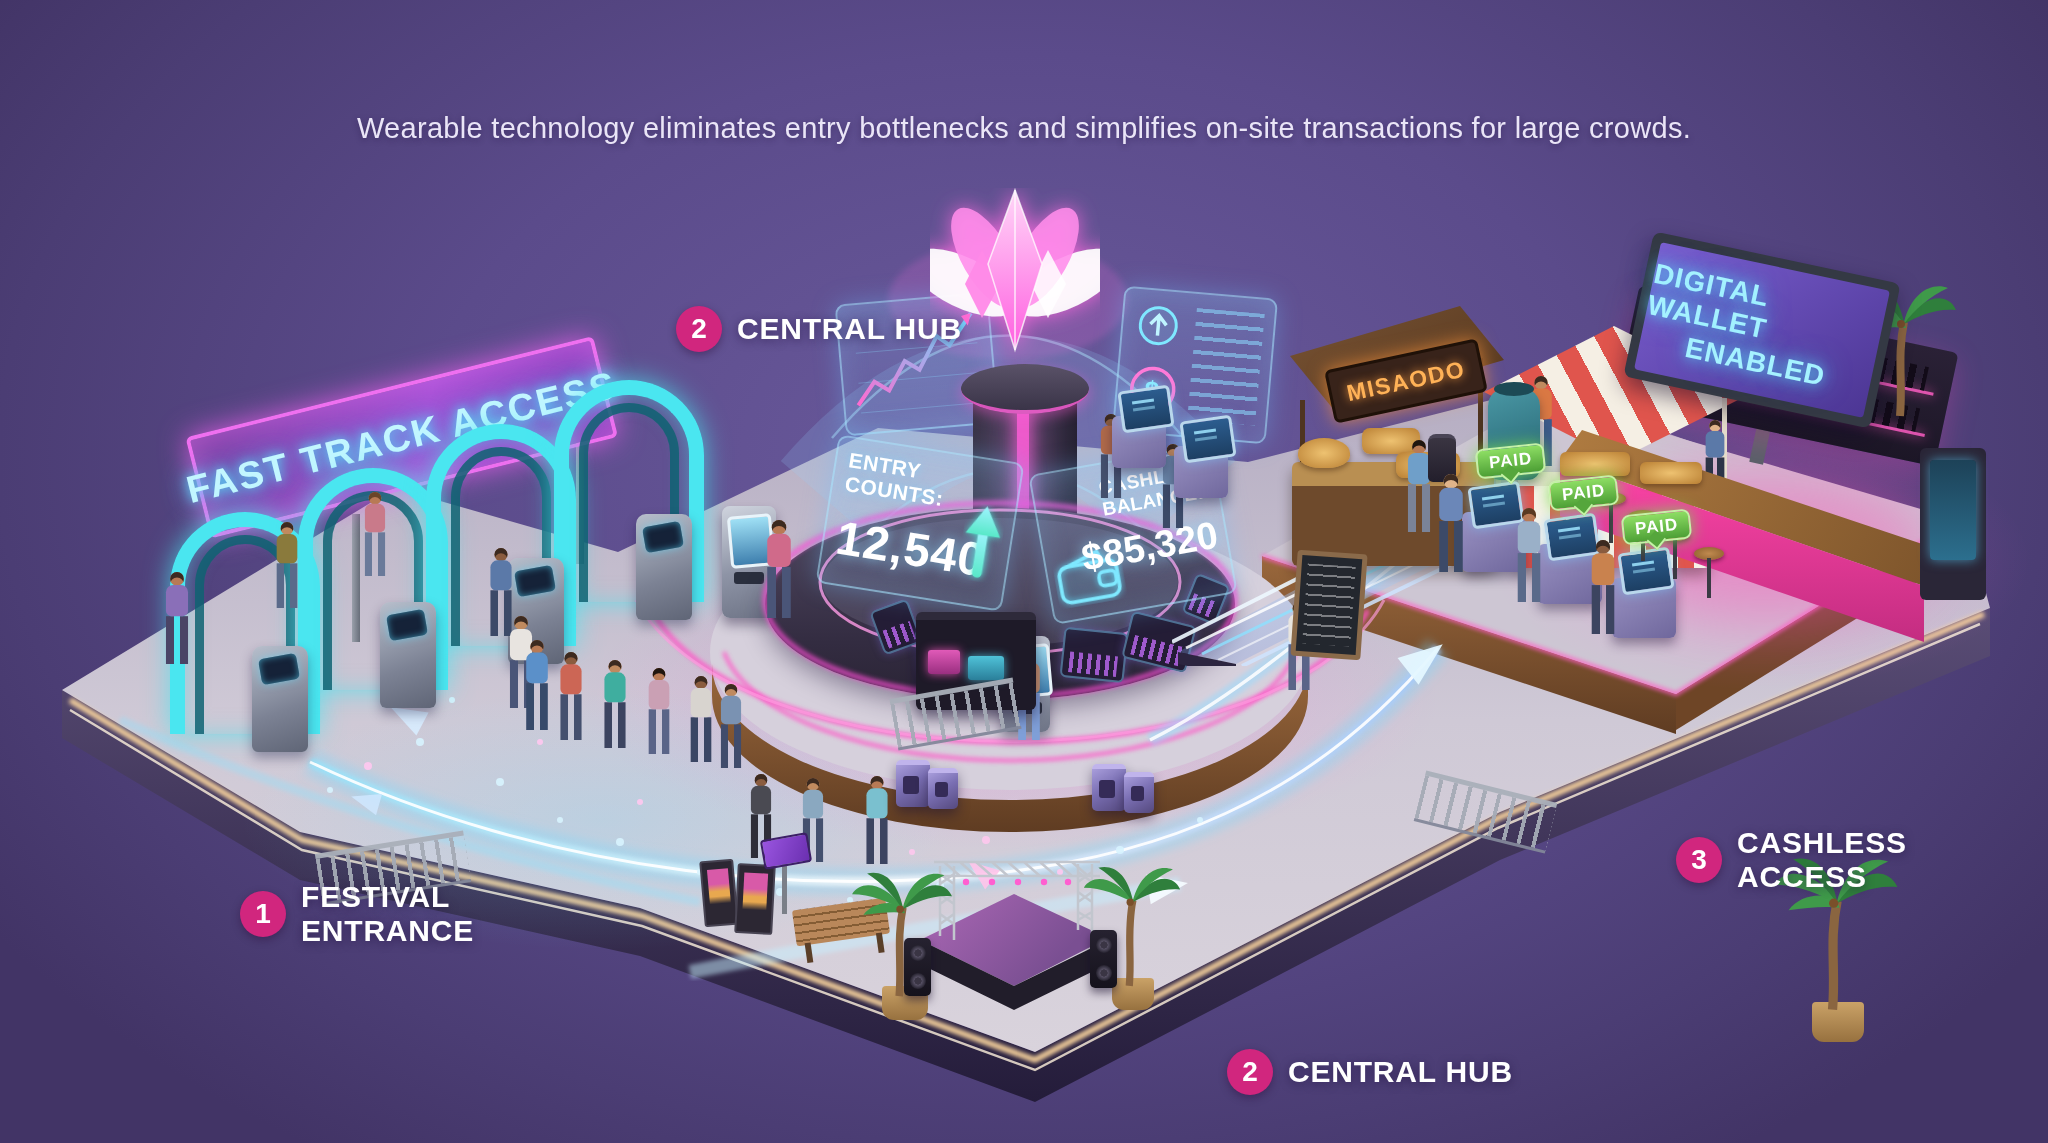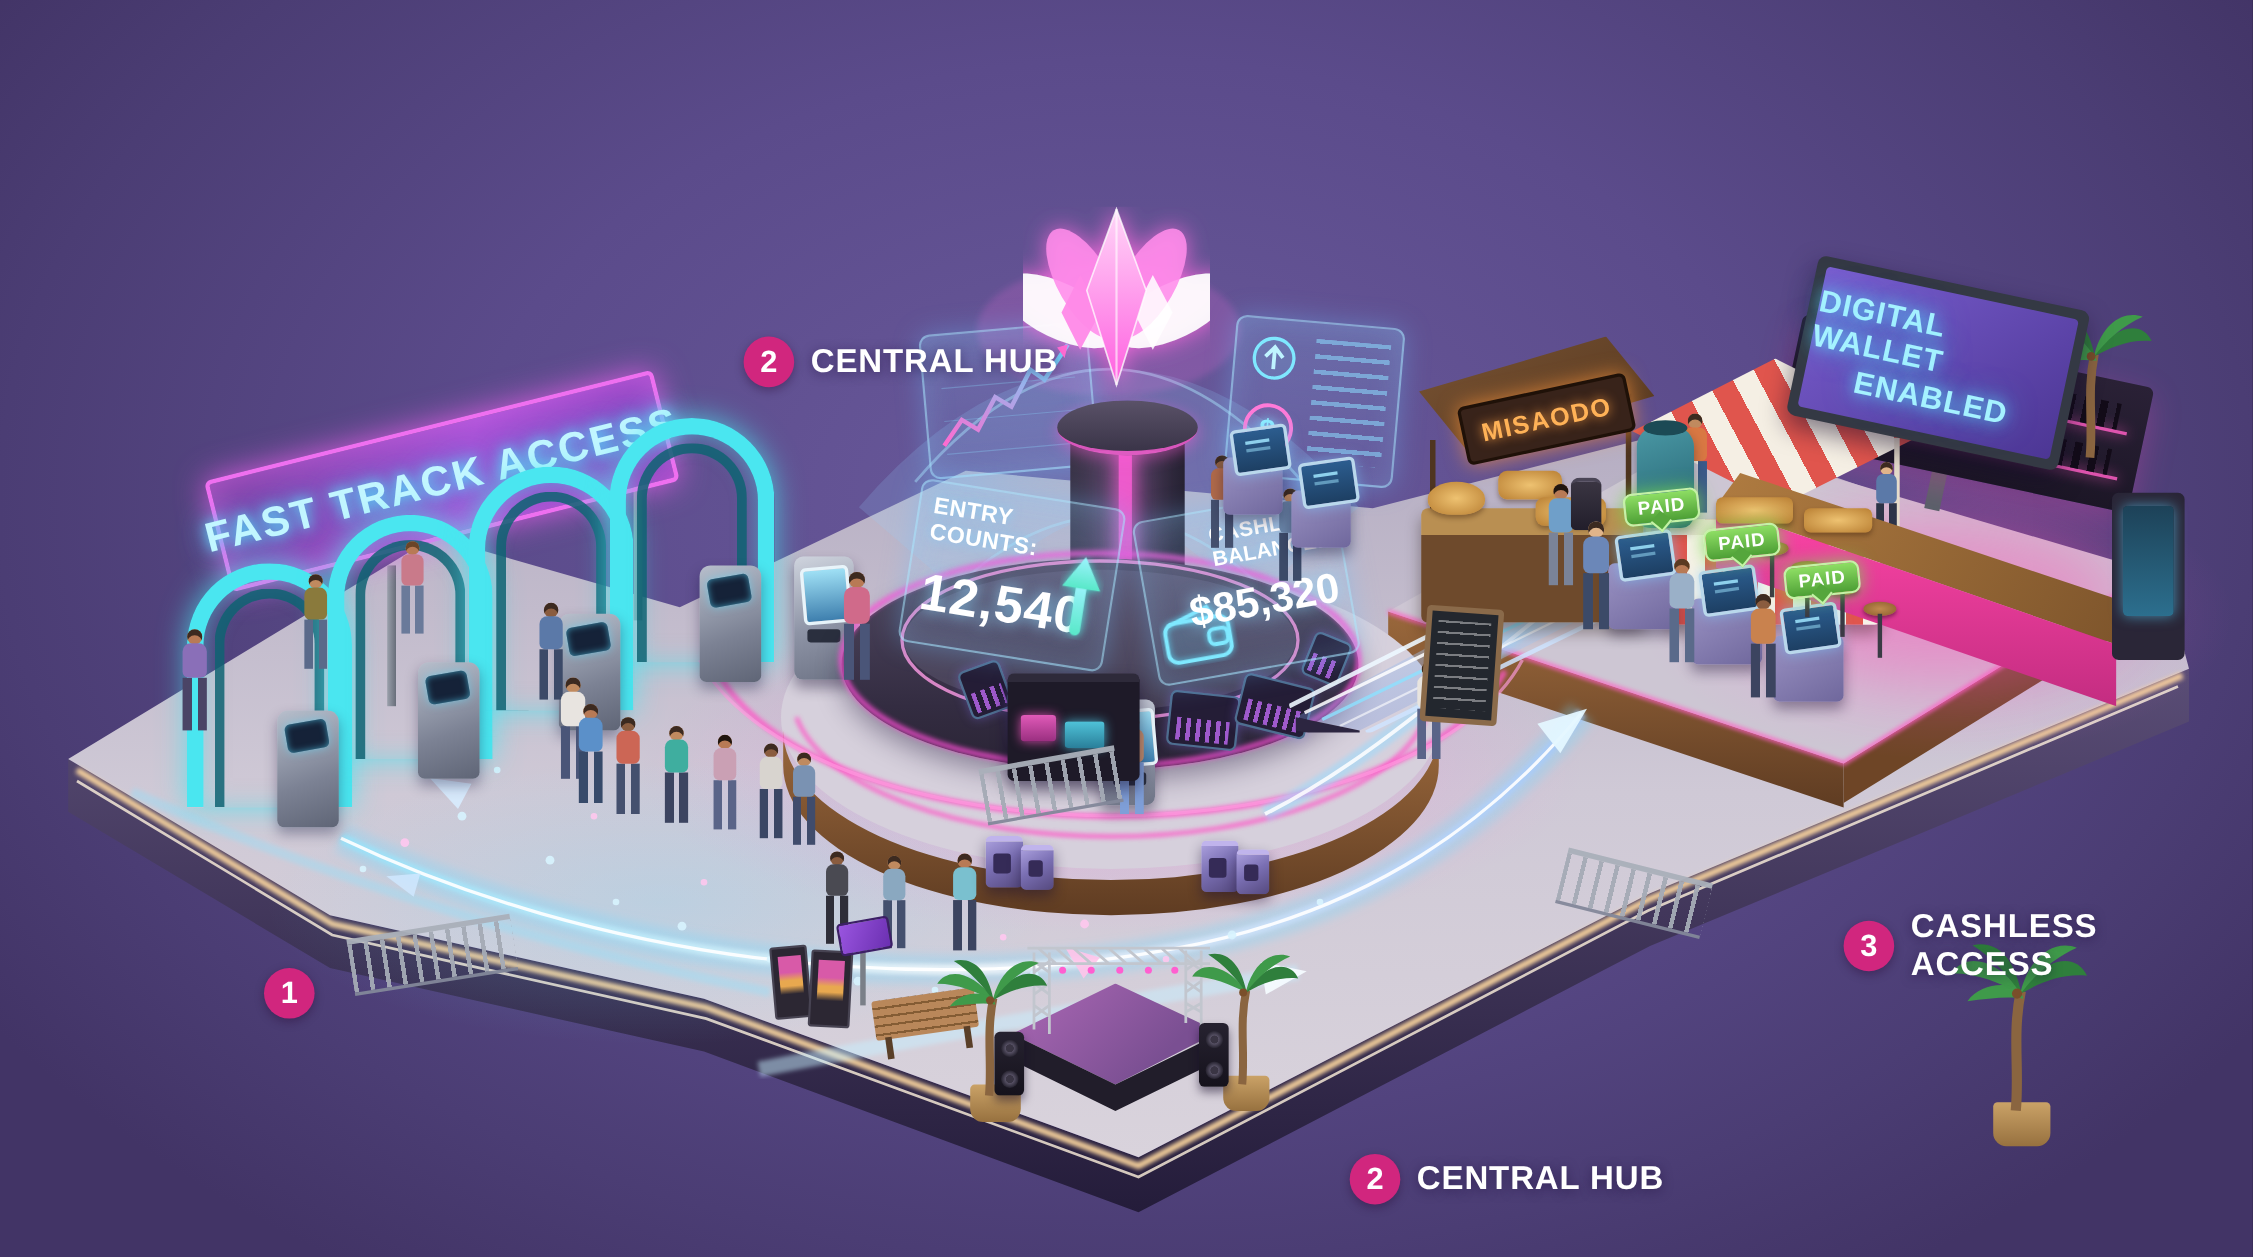--- a/index.html
+++ b/index.html
@@ -273,20 +273,21 @@
         <circle cx="368" cy="766" r="4"></circle>
           <circle cx="640" cy="802" r="3"></circle>
           <circle cx="986" cy="840" r="4"></circle>
         <circle cx="912" cy="852" r="3"></circle>
           <circle cx="1060" cy="872" r="3"></circle>
           <circle cx="540" cy="742" r="3"></circle>
       </g>
     </g>
   </svg>
 
+  <div class="subtitle">Wearable technology eliminates entry bottlenecks and simplifies on-site transactions for large crowds.</div>
 
   <div class="pole" style="left:352px;top:514px;height:128px;"></div>
   <div class="pole" style="left:576px;top:428px;height:136px;"></div>
   <div class="banner">
     <span class="banner-text">FAST TRACK ACCESS</span>
   </div>
 
   <div class="person" style="left:162px;top:572px;--s:.92;--shirt:#8a6fb8;--pants:#4a4466;--skin:#b87a55;"></div>
   <div class="person" style="left:272px;top:522px;--s:.86;--shirt:#8a7a3c;--pants:#5a6a8a;--skin:#c08a5f;"></div>
   <div class="person" style="left:360px;top:492px;--s:.84;--shirt:#c97a8a;--pants:#6a7a9a;--skin:#b87a55;--hair:#6a4528;"></div>
@@ -619,20 +620,24 @@
   <div class="person" style="left:798px;top:778px;--s:.84;--shirt:#8aa8c0;--pants:#44506e;--skin:#c08a5f;"></div>
   <div class="person" style="left:862px;top:776px;--s:.88;--shirt:#7ac0cf;--pants:#3c4460;--skin:#b87a55;"></div>
   <div class="person" style="left:1284px;top:602px;--s:.88;--shirt:#e8e4de;--pants:#5a6488;--skin:#e0b48a;"></div>
 
   <div class="map-label" style="left:676px;top:306px;">
     <div class="badge">2</div>
     <div class="ltext">CENTRAL HUB</div>
   </div>
   <div class="map-label" style="left:240px;top:880px;">
     <div class="badge">1</div>
+    <div class="ltext">
+      <div>FESTIVAL</div>
+      <div>ENTRANCE</div>
+    </div>
   </div>
   <div class="map-label" style="left:1676px;top:826px;">
     <div class="badge">3</div>
     <div class="ltext">
       <div>CASHLESS</div>
       <div>ACCESS</div>
     </div>
   </div>
   <div class="map-label" style="left:1227px;top:1049px;">
     <div class="badge">2</div>

